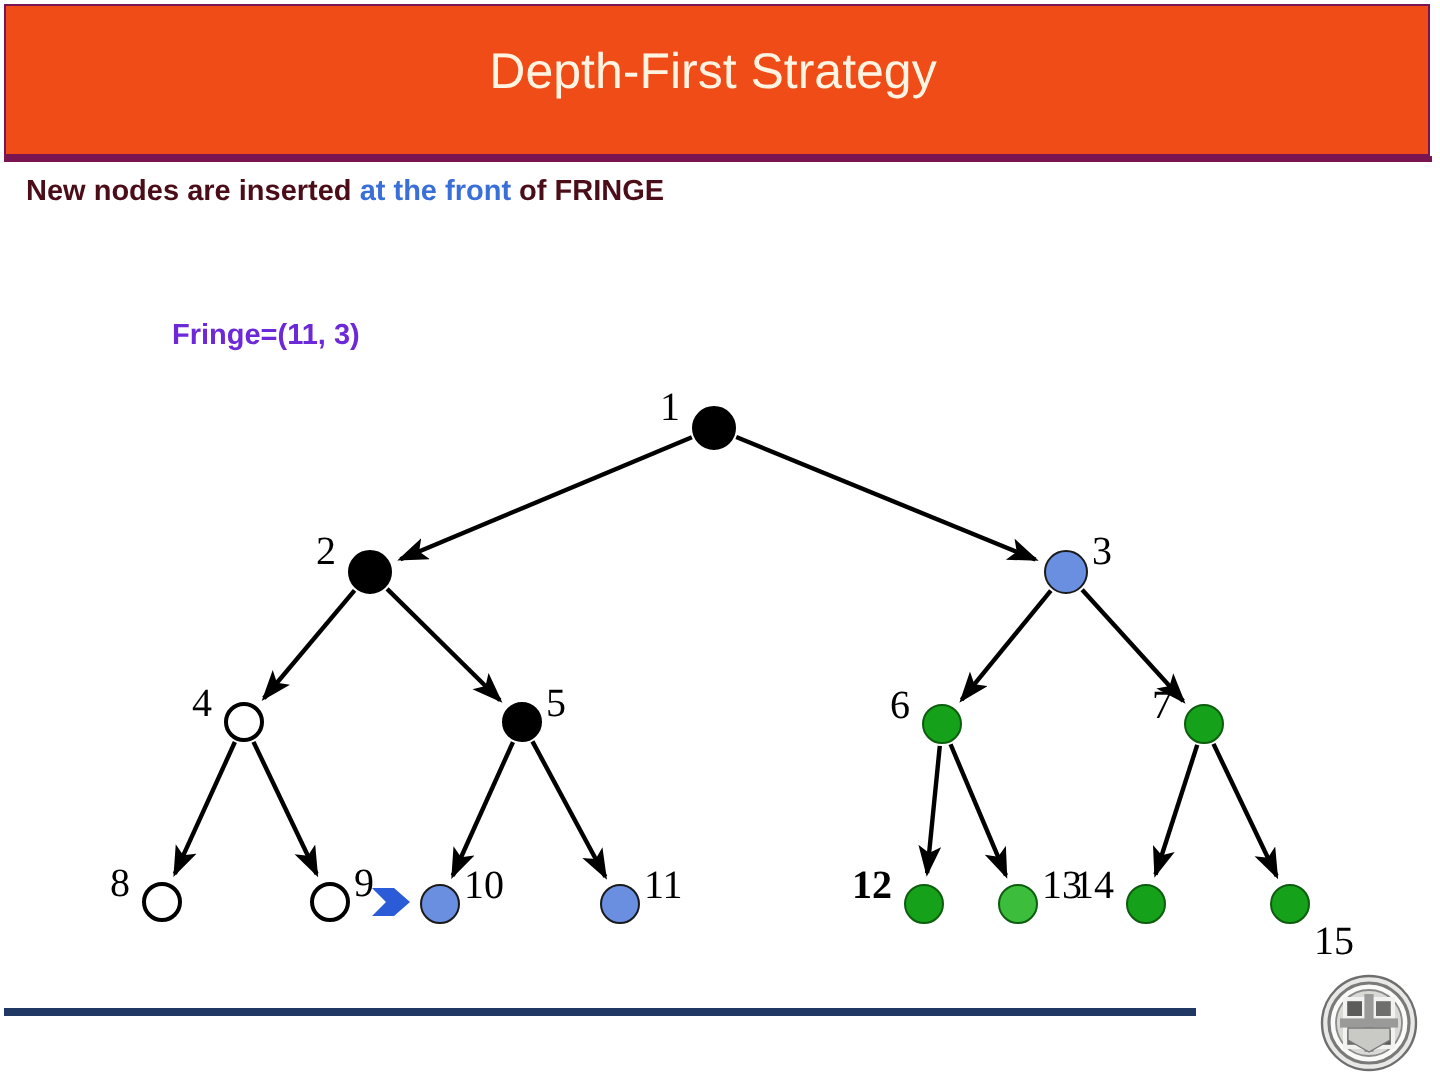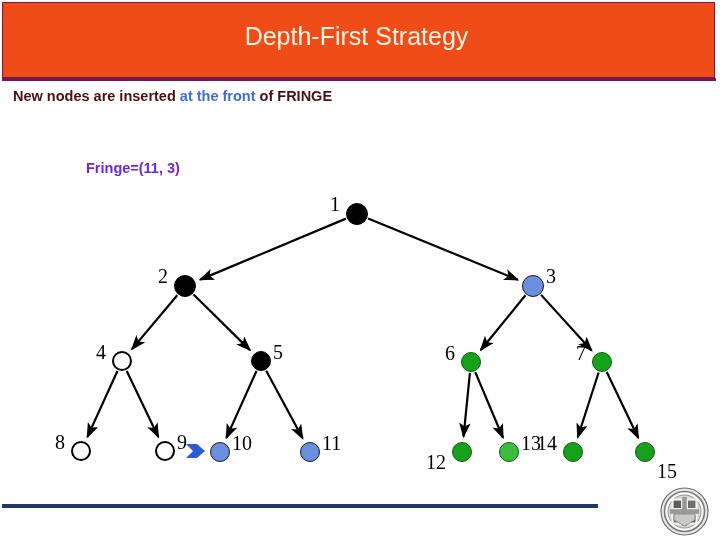--- a/index.html
+++ b/index.html
@@ -201,21 +201,21 @@
       <div class="node-label" style="left: 576px; top: 343px;">7</div>
       <div class="node node-white" style="left: 71px; top: 441px; width: 20px; height: 20px;"></div>
       <div class="node-label" style="left: 55px; top: 432px;">8</div>
       <div class="node node-white" style="left: 155px; top: 441px; width: 20px; height: 20px;"></div>
       <div class="node-label" style="left: 177px; top: 432px;">9</div>
       <div class="node node-blue" style="left: 210px; top: 442px; width: 20px; height: 20px;"></div>
       <div class="node-label" style="left: 232px; top: 433px;">10</div>
       <div class="node node-blue" style="left: 300px; top: 442px; width: 20px; height: 20px;"></div>
       <div class="node-label" style="left: 322px; top: 433px;">11</div>
       <div class="node node-green" style="left: 452px; top: 442px; width: 20px; height: 20px;"></div>
-      <div class="node-label" style="left: 426px; top: 452px;">12</div>
+      <div class="node-label" style="left: 426px; top: 433px; font-weight: bold;">12</div>
       <div class="node node-green-light" style="left: 499px; top: 442px; width: 20px; height: 20px;"></div>
       <div class="node-label" style="left: 521px; top: 433px;">13</div>
       <div class="node node-green" style="left: 563px; top: 442px; width: 20px; height: 20px;"></div>
       <div class="node-label" style="left: 537px; top: 433px;">14</div>
       <div class="node node-green" style="left: 635px; top: 442px; width: 20px; height: 20px;"></div>
       <div class="node-label" style="left: 657px; top: 433px; margin-top: 28px;">15</div>
     </div>
 
   <svg id="pennant" viewBox="0 0 22 18" style="left: 185px; top: 442px;">
     <path d="M1,2 L12,2 L20,9 L12,16 L1,16 L8,9 Z" fill="#2B5BD7"></path>

